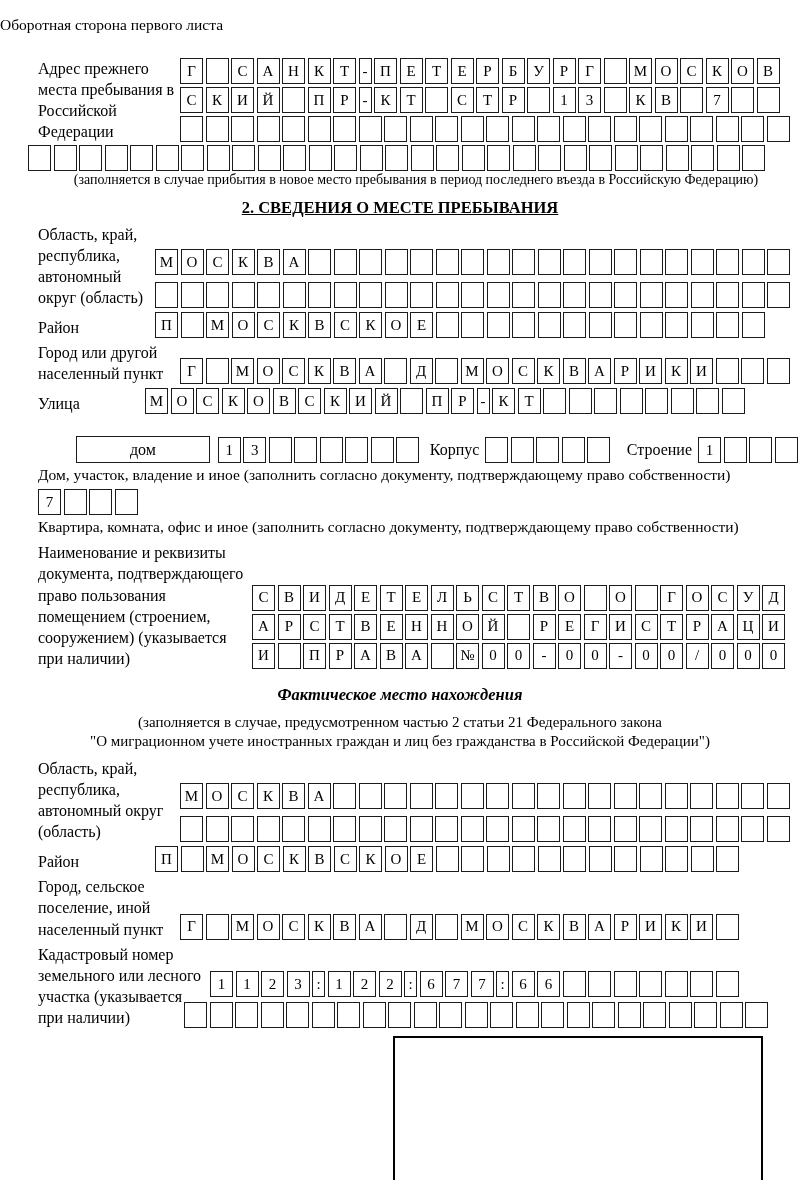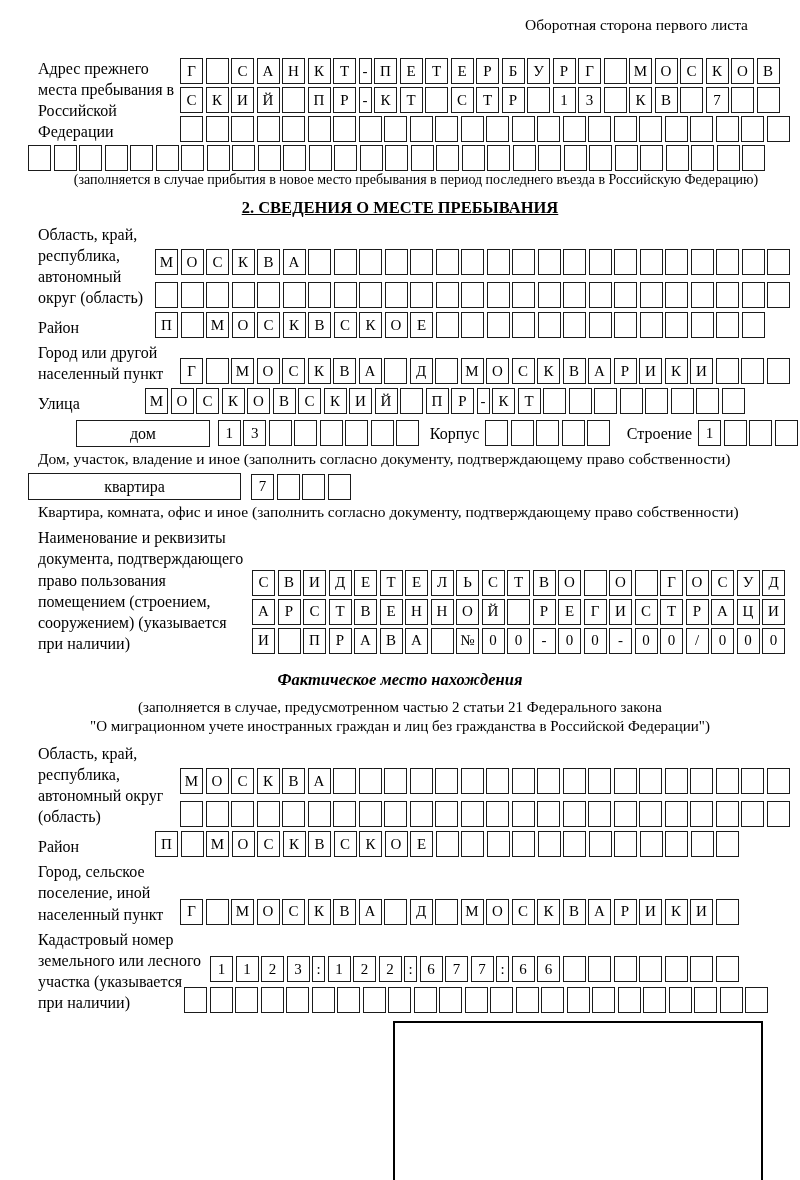--- a/index.html
+++ b/index.html
@@ -1,21 +1,21 @@
 <!DOCTYPE html>
 <html><head>
 <meta charset="utf-8">
 <style>
   html,body{margin:0;padding:0;background:#fff;}
   .page{
     width:800px;min-height:1180px;background:#fff;color:#000;
     font-family:"Liberation Serif","DejaVu Serif",serif;
     font-size:16px;box-sizing:border-box;padding-top:16px;overflow:hidden;
   }
-  .hdr-note{text-align:right;padding-right:52px;font-size:15.5px;}
+  .hdr-note{text-align:left;padding-right:52px;font-size:15.5px;}
   .cellrow{display:flex;align-items:center;}
   .cell{
     box-sizing:border-box;flex:0 0 auto;width:23px;height:26px;
     border:1.6px solid #1b1b1b;margin-right:2.5px;
     display:flex;align-items:center;justify-content:center;
     font-size:15px;line-height:1;background:#fff;
   }
   .cell.narrow{width:13px;}
   .rows-stack{display:flex;flex-direction:column;gap:3px;}
   .flabel{flex:0 0 auto;line-height:1.32;font-size:16px;}
@@ -298,52 +298,51 @@
         <span class="cell"></span>
         <span class="cell"></span>
         <span class="cell"></span>
         <span class="cell"></span>
         <span class="cell"></span>
         <span class="cell"></span>
         <span class="cell"></span>
       </div>
   </div>
 
-  <div class="frow" style="margin-left:28px;margin-top:6px;align-items:flex-start;padding-left:48px;">
+  <div class="frow" style="margin-left:28px;margin-top:6px;align-items:flex-end;padding-left:48px;">
     <div class="bigbox" style="width:168px;">дом</div>
     <div class="cellrow" style="margin-left:8px;">
         <span class="cell">1</span>
         <span class="cell">3</span>
         <span class="cell"></span>
         <span class="cell"></span>
         <span class="cell"></span>
         <span class="cell"></span>
         <span class="cell"></span>
         <span class="cell"></span>
       </div>
-    <div class="inline-lbl" style="margin-left:8px;margin-right:6px;">Корпус</div>
+    <div class="inline-lbl" style="margin-left:8px;margin-right:6px;margin-top:16px;">Корпус</div>
     <div class="cellrow">
         <span class="cell"></span>
         <span class="cell"></span>
         <span class="cell"></span>
         <span class="cell"></span>
         <span class="cell"></span>
       </div>
     <div class="inline-lbl" style="margin-left:14px;margin-right:6px;">Строение</div>
     <div class="cellrow">
         <span class="cell">1</span>
         <span class="cell"></span>
         <span class="cell"></span>
         <span class="cell"></span>
       </div>
   </div>
   <div class="note-l">Дом, участок, владение и иное (заполнить согласно документу, подтверждающему право собственности)</div>
 
   <div class="frow" style="margin-left:28px;margin-top:5px;align-items:center;">
-    <div class="bigbox" style="width:213px;">квартира</div>
     <div class="cellrow" style="margin-left:10px;">
         <span class="cell">7</span>
         <span class="cell"></span>
         <span class="cell"></span>
         <span class="cell"></span>
       </div>
   </div>
   <div class="note-l">Квартира, комната, офис и иное (заполнить согласно документу, подтверждающему право собственности)</div>
 
 

